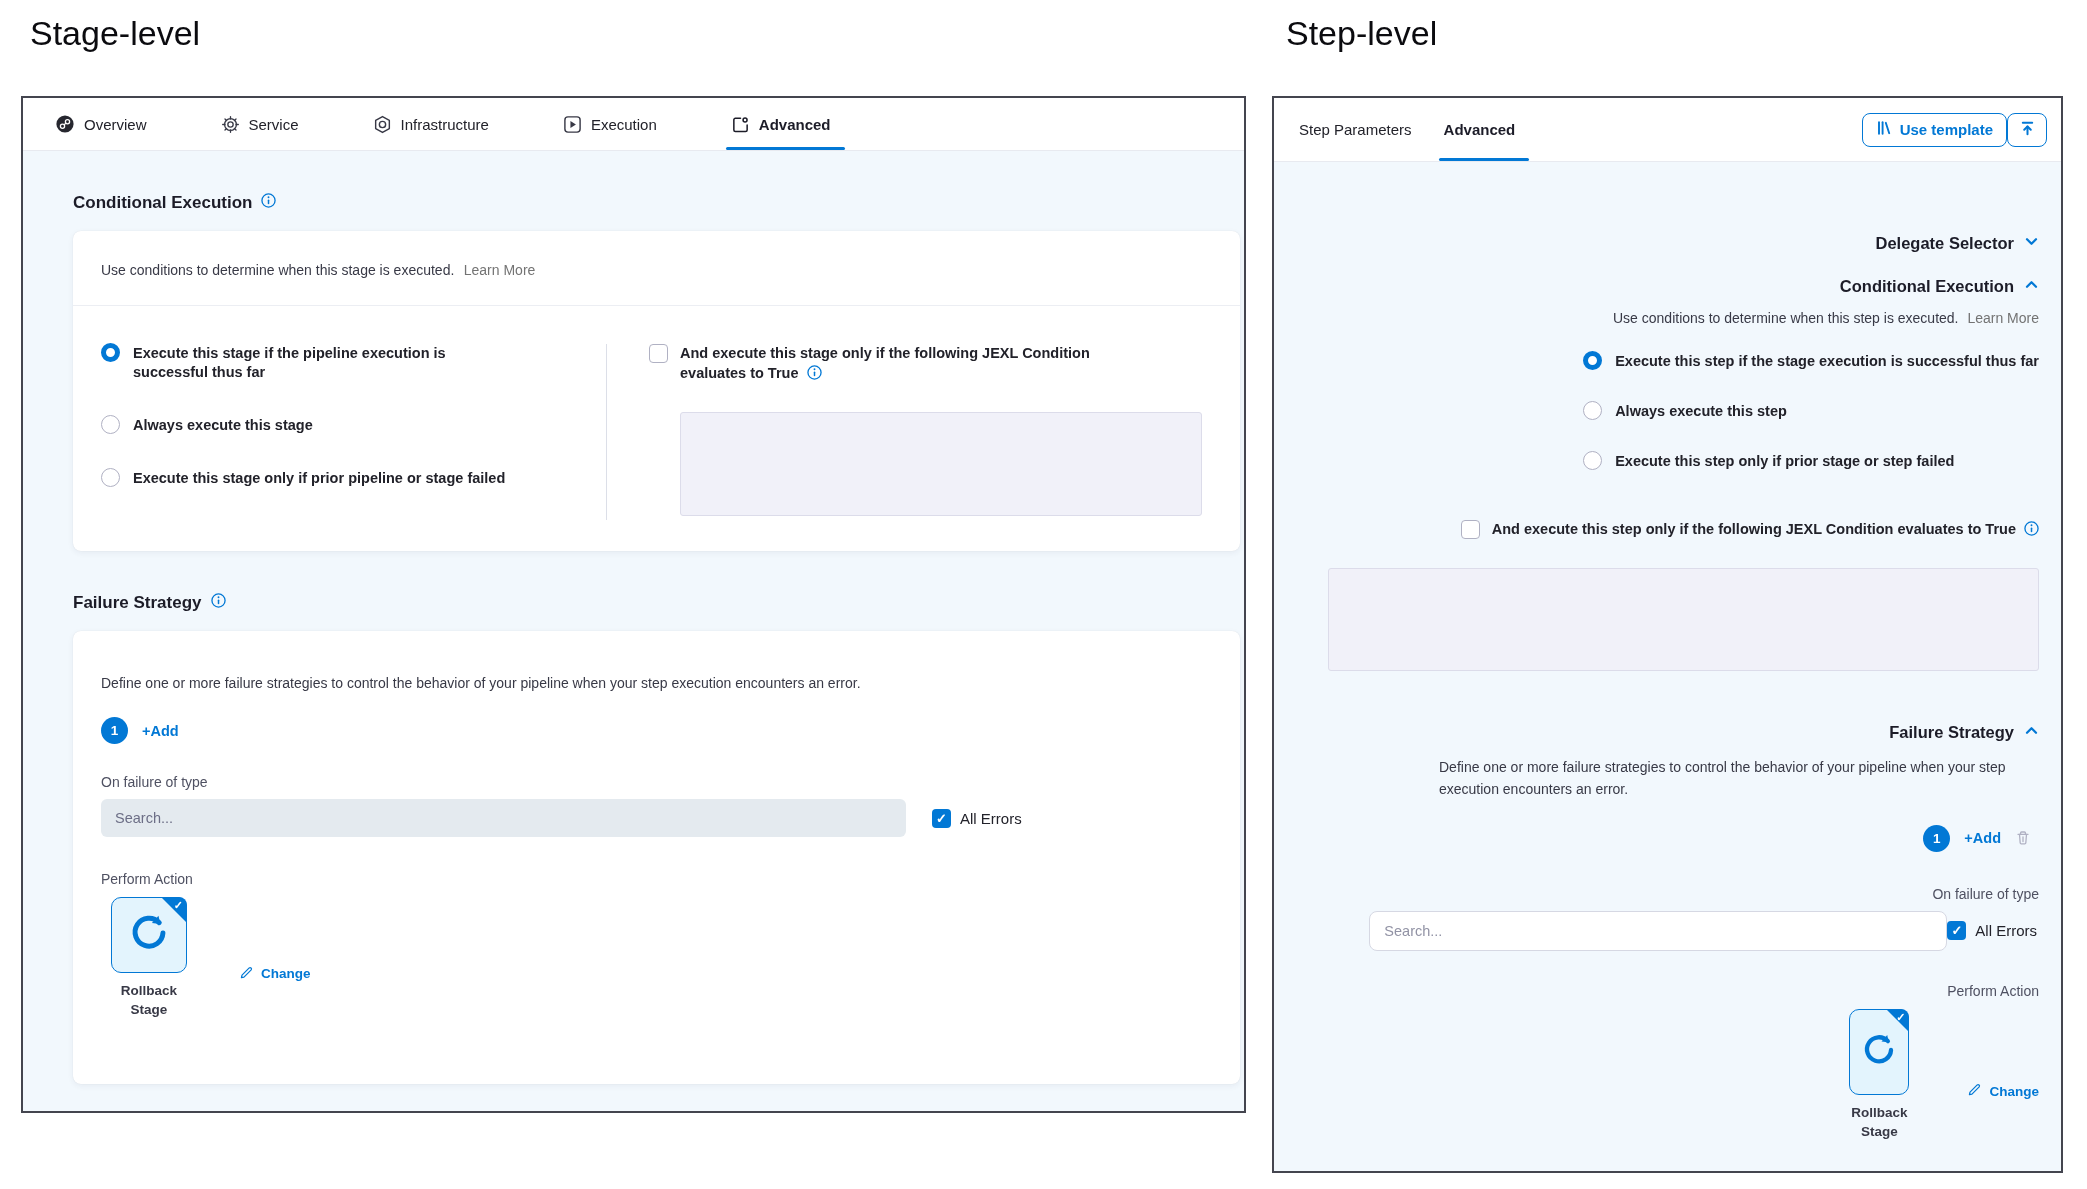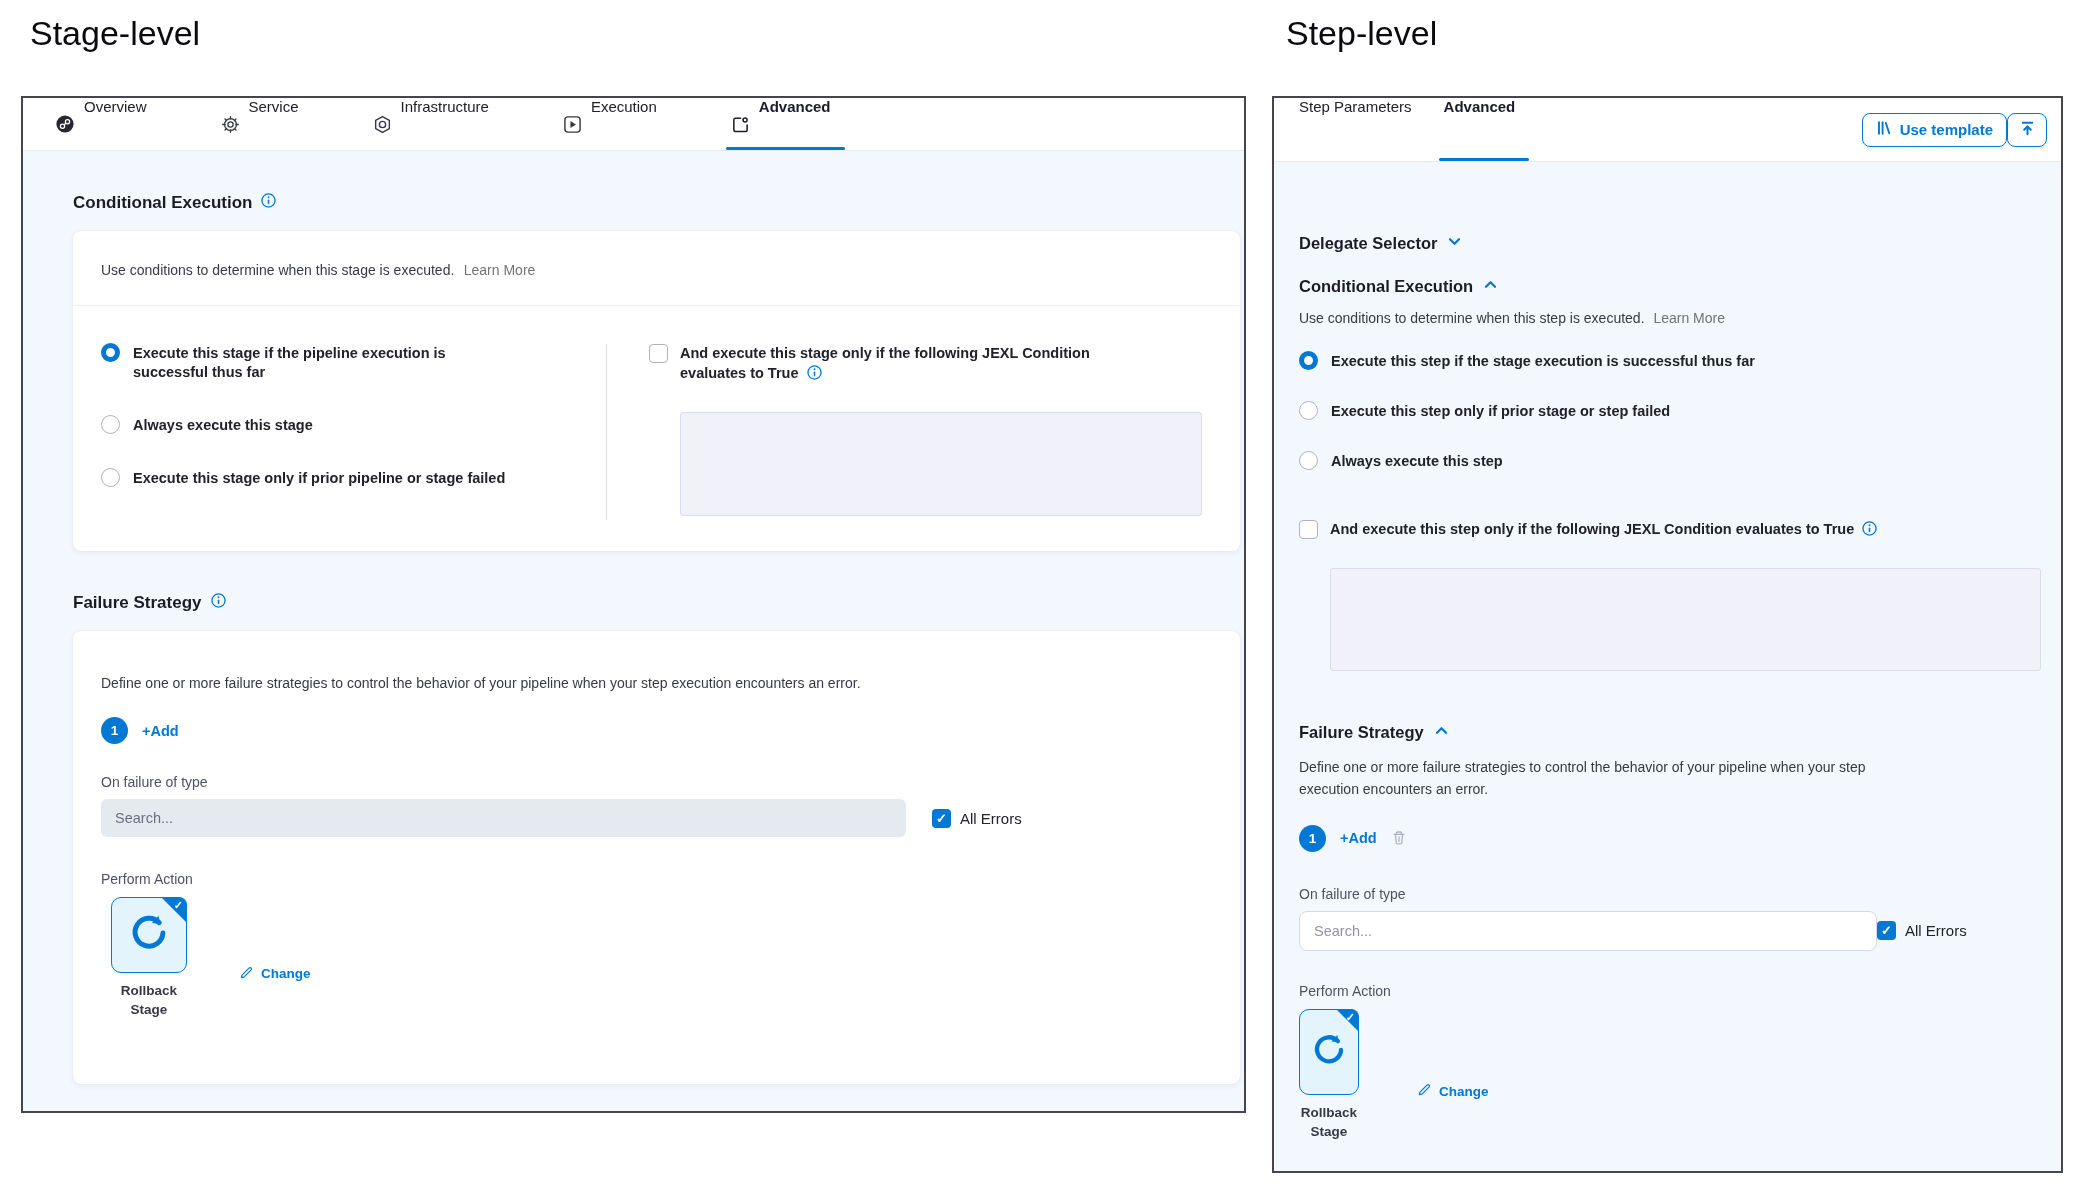--- a/index.html
+++ b/index.html
@@ -12,21 +12,21 @@
   #right-title { left:1286px; top:14px; }
 
   .panel { position:absolute; background:#f2f8fd; border:2px solid #44454f; overflow:hidden; }
   #stage-panel { left:21px;  top:96px; width:1225px; height:1017px; }
   #step-panel  { left:1272px; top:96px; width:791px;  height:1077px; }
 
   
   .tabbar { background:#fff; display:flex; align-items:center; border-bottom:1px solid #e8eaf0; }
   #stage-panel .tabbar { height:53px; padding:0 20px 0 32px; gap:74px; }
   #step-panel  .tabbar { height:64px; padding:0 14px 0 25px; gap:32px; }
-  .tab { display:flex; gap:9px; font-size:15px; color:#22222a;
+  .tab { display:flex; align-items:center; gap:9px; font-size:15px; color:#22222a;
          height:100%; position:relative; cursor:pointer; white-space:nowrap; font-weight:500; }
   .tab.active { font-weight:700; color:#1c1c28; }
   .tab.active::after { content:""; position:absolute; left:-5px; right:-14px; bottom:0;
          height:3px; background:#0278d5; border-radius:2px; }
   .tab .ticon { display:flex; align-items:center; }
 
   .tab-actions { margin-left:auto; display:flex; align-items:center; }
   .btn-outline { display:flex; align-items:center; gap:8px; border:1.5px solid #0278d5;
       color:#0278d5; border-radius:8px; height:34px; padding:0 13px; font-weight:700;
       font-size:15px; background:#fff; cursor:pointer; white-space:nowrap; }
@@ -89,21 +89,21 @@
       font-family:"Liberation Sans", sans-serif; }
   .search-input-gray::placeholder { color:#6c6e86; }
   .cb-group { display:flex; align-items:center; gap:9px; }
   .perform-label { margin-top:34px; }
   .action-row { margin-top:10px; display:flex; gap:52px; margin-left:10px; }
   .action-wrap { display:flex; flex-direction:column; align-items:center; }
   #stage-action-card { width:76px; height:76px; }
   .action-row .change-link { margin-top:30px; }
 
   
-  .step-content { padding:72px 22px 0 25px; display:flex; flex-direction:column; align-items:flex-start; }
+  .step-content { padding:72px 22px 0 25px; display:flex; flex-direction:column; align-items:flex-end; }
   .collapsible-row { display:flex; align-items:center; gap:10px; font-size:16.5px;
       font-weight:700; color:#1c1c28; }
   #step-ce-row { margin-top:24px; }
   .step-content .intro-text { margin-top:14px; }
   .step-radios { margin-top:26px; display:flex; flex-direction:column; gap:31px; }
   #step-divider { margin-top:24px; margin-right:8px; }
   #step-jexl-row { margin-top:24px; }
   #step-jexl-box { margin:26px 0 0 31px; width:711px; height:103px; }
   #step-fs-row { margin-top:52px; }
   #step-fs-intro { max-width:600px; line-height:1.6; }
@@ -346,25 +346,25 @@
       <a class="link" style="margin-left:5px;">Learn More</a>
     </div>
 
     <div class="step-radios">
       <div class="radio-row">
         <span class="radio selected"></span>
         <span>Execute this step if the stage execution is successful thus far</span>
       </div>
       <div class="radio-row">
         <span class="radio"></span>
-        <span>Execute this step only if prior stage or step failed</span>
+        <span>Always execute this step</span>
       </div>
       <div class="radio-row">
         <span class="radio"></span>
-        <span>Always execute this step</span>
+        <span>Execute this step only if prior stage or step failed</span>
       </div>
     </div>
 
     <div class="divider-h" id="step-divider"></div>
 
     <div class="checkbox-row" id="step-jexl-row">
       <span class="checkbox-empty"></span>
       <span><span>And execute this step only if the following JEXL Condition evaluates to True</span>
         <span style="display:inline-block; vertical-align:-2px; margin-left:4px;"><svg width="15" height="15" viewBox="0 0 16 16">
               <circle cx="8" cy="8" r="7" fill="none" stroke="#0278d5" stroke-width="1.4"></circle>

